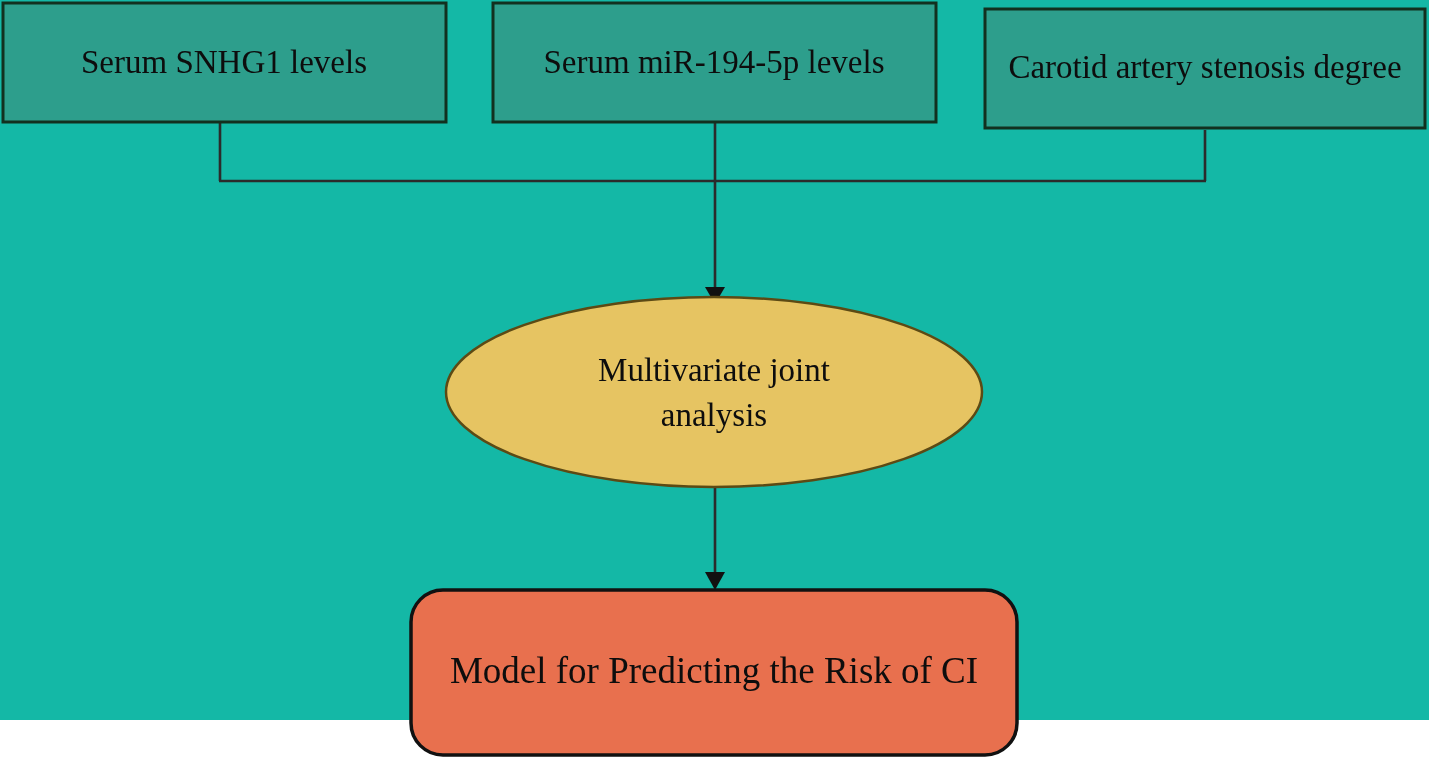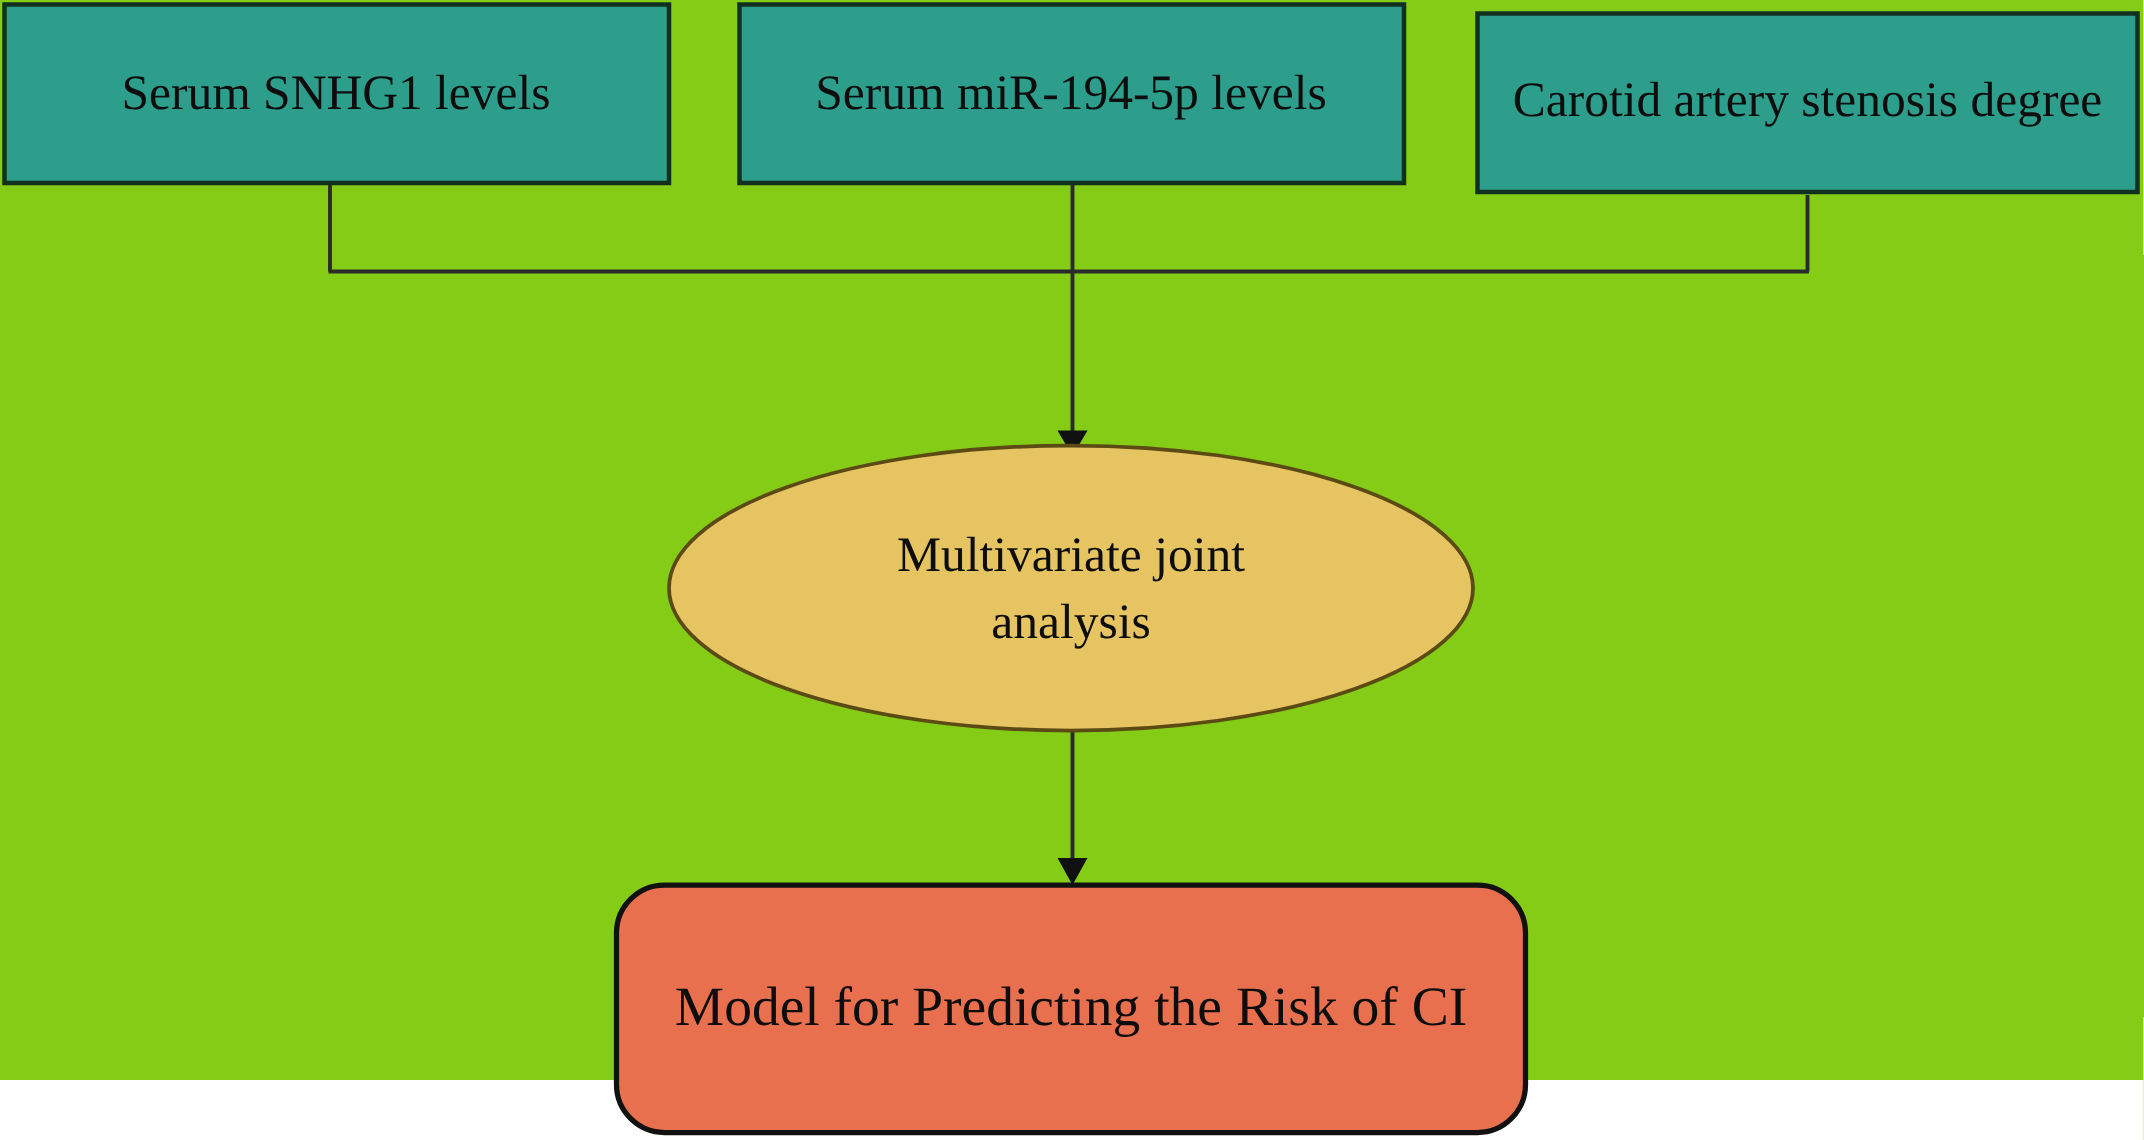--- a/index.html
+++ b/index.html
@@ -10,21 +10,21 @@
   body {
     width: 1429px;
     height: 760px;
     font-family: "Liberation Serif", "DejaVu Serif", serif;
     overflow: hidden;
   }
   #diagram-root {
     position: relative;
     width: 1429px;
     height: 720px;
-    background: #84cc16;
+    background: #14b8a6;
   }
   svg.flowchart {
     display: block;
     width: 1429px;
     height: 760px;
   }
   .node-label {
     font-family: "Liberation Serif", "DejaVu Serif", serif;
     fill: #0d0d0d;
     text-anchor: middle;

